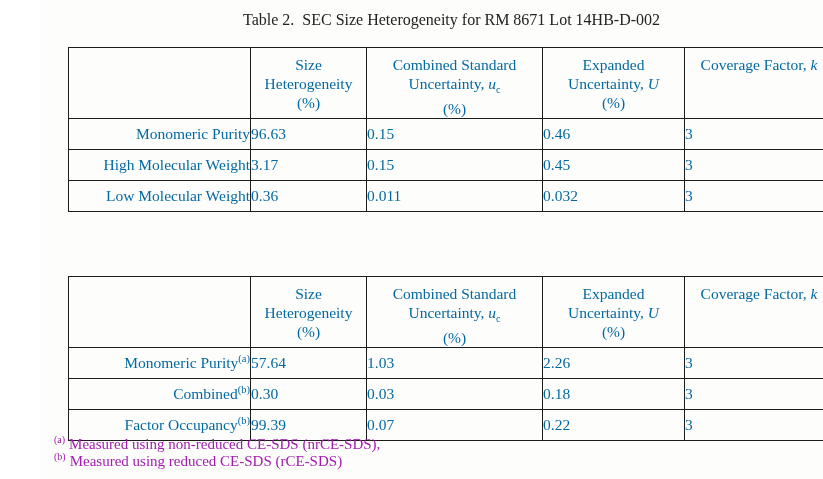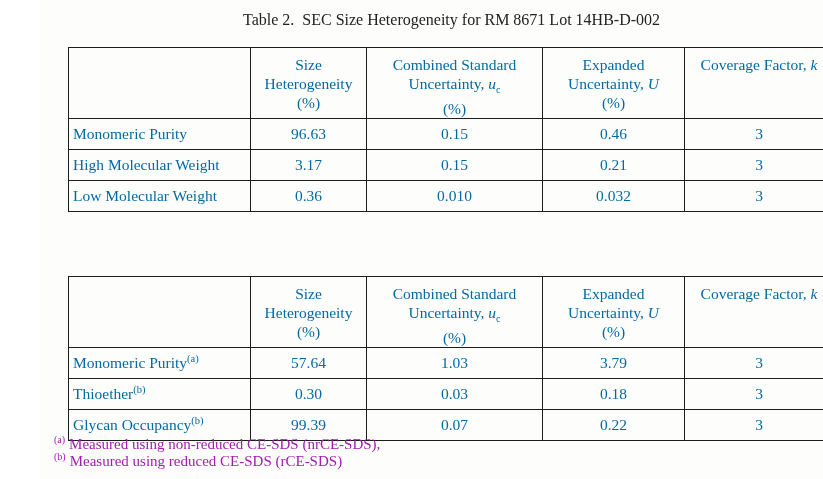--- a/index.html
+++ b/index.html
@@ -49,24 +49,24 @@
     vertical-align: top;
     text-align: center;
     padding-top: 7px;
     line-height: 19px;
   }
   #table-sec thead tr { height: 71px; }
   #table-cesds thead tr { height: 65px; }
   .data-table tbody tr { height: 31px; }
 
   td.label-cell {
-    text-align: left;
-    padding-left: 4px;
-  }
-  td.num-cell { text-align: center; }
+    text-align: right;
+    padding-left: 20px;
+  }
+  td.num-cell { }
 
   .sym { font-style: italic; }
   sub {
     font-size: 10px;
     vertical-align: sub;
   }
   sup, .fn-sup {
     font-size: 10px;
     vertical-align: super;
     line-height: 0;
@@ -126,27 +126,27 @@
         <td class="label-cell"><span>Monomeric Purity</span></td>
         <td class="num-cell">96.63</td>
         <td class="num-cell">0.15</td>
         <td class="num-cell">0.46</td>
         <td class="num-cell">3</td>
       </tr>
       <tr>
         <td class="label-cell"><span>High Molecular Weight</span></td>
         <td class="num-cell">3.17</td>
         <td class="num-cell">0.15</td>
-        <td class="num-cell">0.21</td>
+        <td class="num-cell">0.45</td>
         <td class="num-cell">3</td>
       </tr>
       <tr>
         <td class="label-cell"><span>Low Molecular Weight</span></td>
         <td class="num-cell">0.36</td>
-        <td class="num-cell">0.010</td>
+        <td class="num-cell">0.011</td>
         <td class="num-cell">0.032</td>
         <td class="num-cell">3</td>
       </tr>
     </tbody>
   </table>
 
 
   <table class="data-table" id="table-cesds">
     <colgroup>
       <col style="width:182px">
@@ -176,32 +176,32 @@
         <th>
           <div><span>Coverage Factor, </span><span class="sym">k</span></div>
         </th>
       </tr>
     </thead>
     <tbody>
       <tr>
         <td class="label-cell"><span>Monomeric Purity</span><sup>(a)</sup></td>
         <td class="num-cell">57.64</td>
         <td class="num-cell">1.03</td>
-        <td class="num-cell">3.79</td>
-        <td class="num-cell">3</td>
-      </tr>
-      <tr>
-        <td class="label-cell"><span>Thioether</span><sup>(b)</sup></td>
+        <td class="num-cell">2.26</td>
+        <td class="num-cell">3</td>
+      </tr>
+      <tr>
+        <td class="label-cell"><span>Combined</span><sup>(b)</sup></td>
         <td class="num-cell">0.30</td>
         <td class="num-cell">0.03</td>
         <td class="num-cell">0.18</td>
         <td class="num-cell">3</td>
       </tr>
       <tr>
-        <td class="label-cell"><span>Glycan Occupancy</span><sup>(b)</sup></td>
+        <td class="label-cell"><span>Factor Occupancy</span><sup>(b)</sup></td>
         <td class="num-cell">99.39</td>
         <td class="num-cell">0.07</td>
         <td class="num-cell">0.22</td>
         <td class="num-cell">3</td>
       </tr>
     </tbody>
   </table>
 
   <div class="footnotes">
     <div class="fn"><span class="fn-sup">(a)</span><span>Measured using non-reduced CE-SDS (nrCE-SDS),</span></div>

